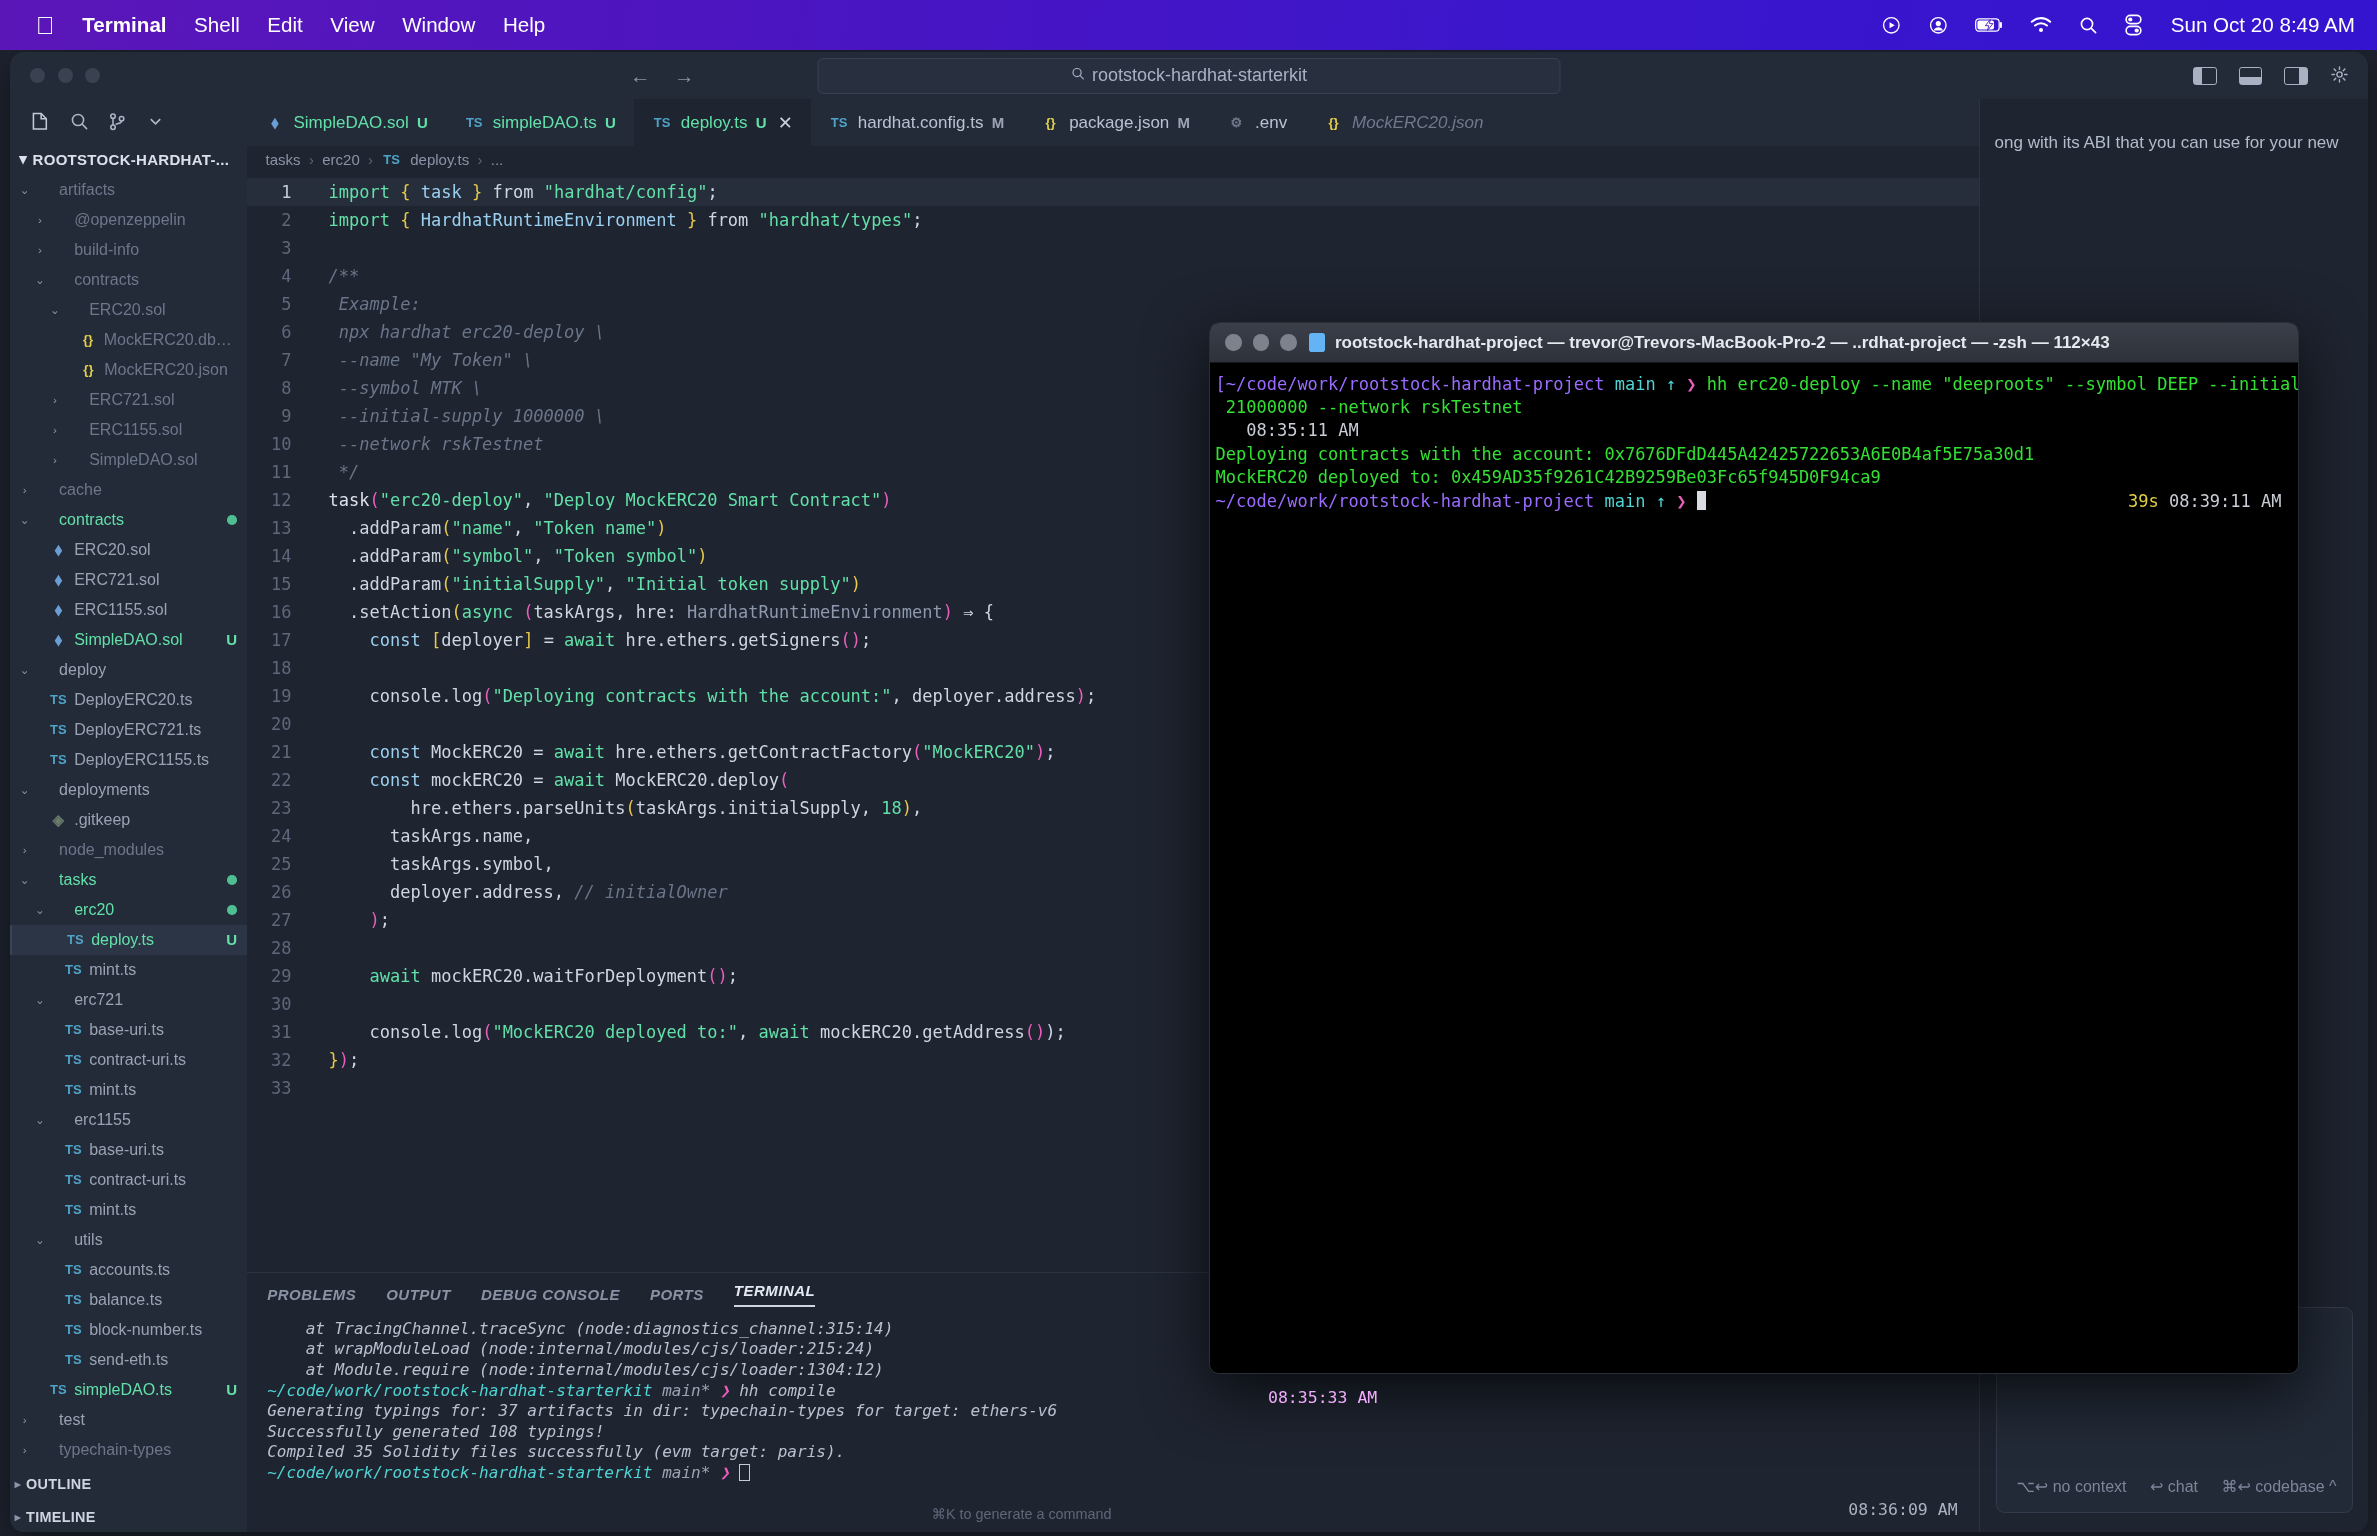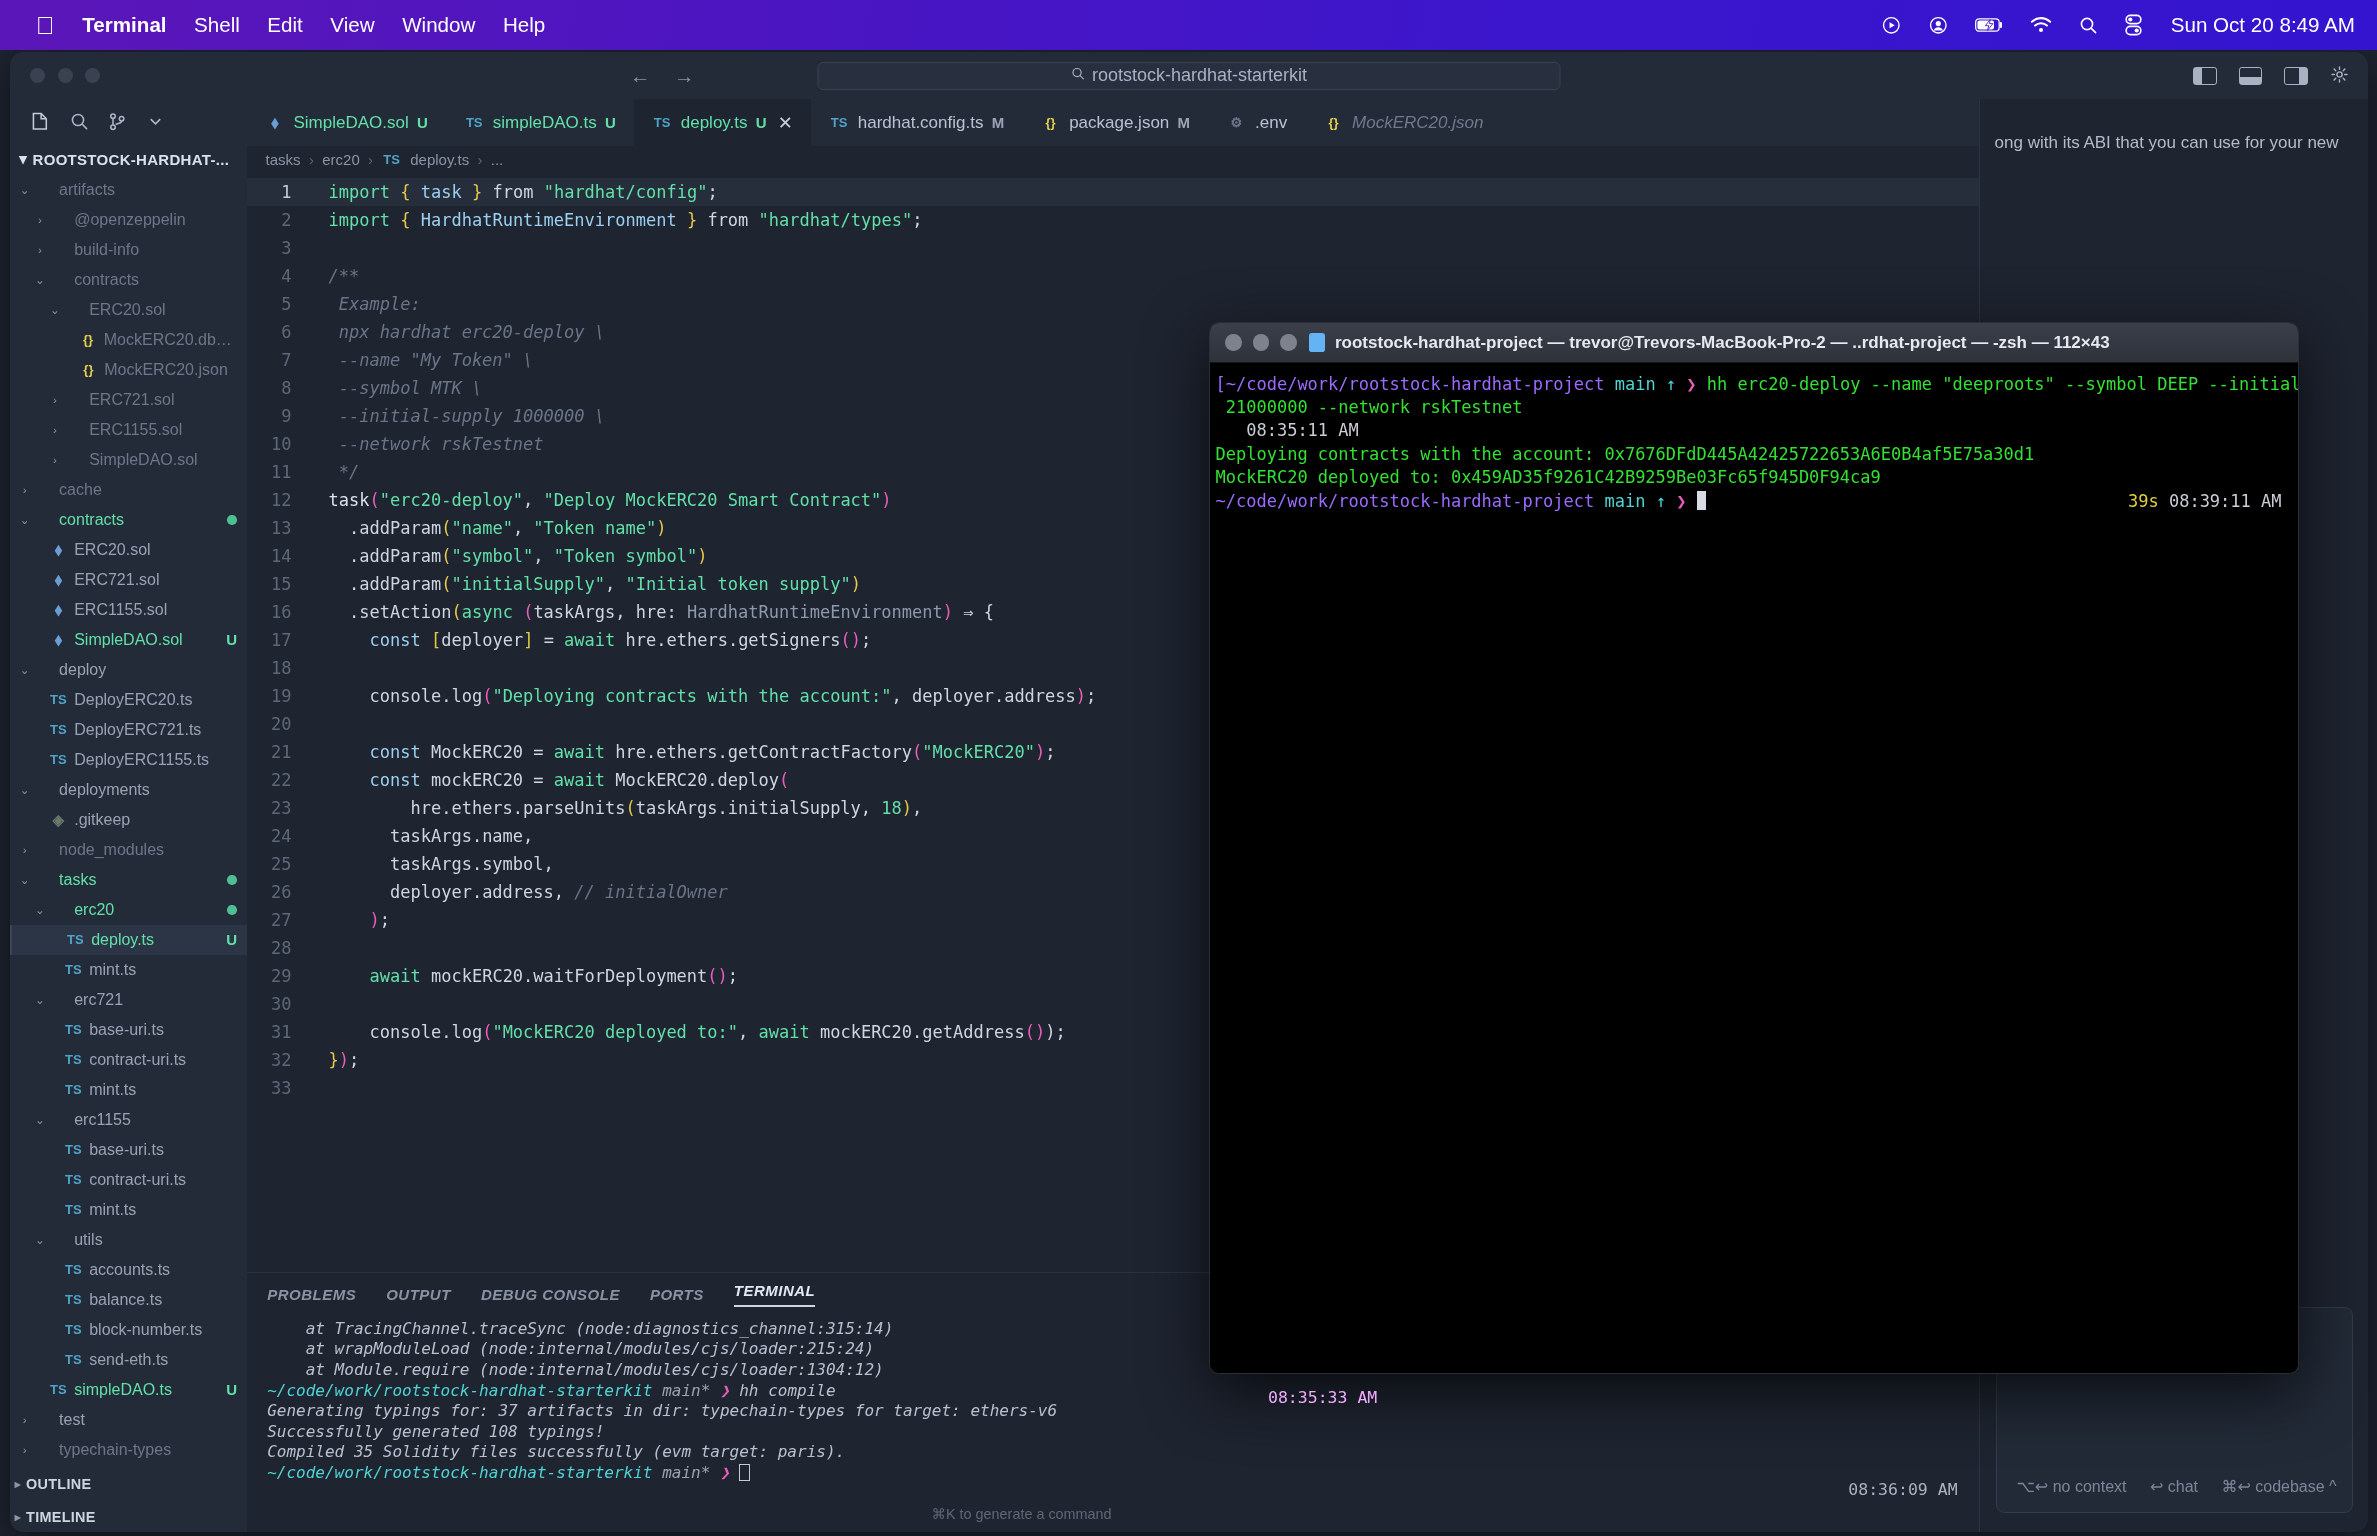--- a/index.html
+++ b/index.html
@@ -33,21 +33,21 @@
   }
   .vsc-titlebar {
     height: 47px; background: #232b39; display: flex; align-items: center;
     position: relative;
   }
   .traffic { display: flex; gap: 12.4px; margin-left: 20.6px; }
   .traffic i { width: 15px; height: 15px; border-radius: 50%; background: #3a4252; display:block; }
   .navarrows { display: flex; gap: 23.4px; margin-left: 530px; color: #8b95a8; font-size: 20.6px; }
   .cmdcenter {
     position: absolute; left: 50%; transform: translateX(-50%);
-    width: 743px; height: 28px; background: #282f3e; border: 0.7px solid #39414f;
+    width: 743px; height: 36px; background: #282f3e; border: 0.7px solid #39414f;
     border-radius: 5.5px; display: flex; align-items: center; justify-content: center;
     color: #a8b2c4; font-size: 18px; gap: 6.9px;
   }
   .tb-right { position: absolute; right: 19px; display: flex; gap: 22px; align-items: center; color: #a9b2c2; }
   .lyt { width: 23.4px; height: 18px; border: 1.4px solid #a9b2c2; border-radius: 2.8px; position: relative; }
   .lyt::before { content:""; position:absolute; top:0; bottom:0; width: 7.6px; background:#a9b2c2; }
   .lyt.l::before { left: 0; }
   .lyt.b::before { left:0; right:0; width:auto; top:auto; height:6.2px; bottom:0; }
   .lyt.r::before { right: 0; }
 
@@ -129,21 +129,21 @@
   .p-arr { color: #e85fbb; }
 
   
   .chat { position: absolute; right: 0; top: 47px; width: 389px; bottom: 0; background:#1e2430;
           border-left: 0.7px solid #2b3342; }
   .chat-line { position: absolute; top: 34px; left: 15px; right: 6.9px; color: #b3bccb; font-size: 17px; white-space: nowrap; }
   .chat-box { position: absolute; left: 16.5px; right: 15px; bottom: 19px; height: 206px;
               border: 0.7px solid #333c4c; border-radius: 8.3px; background:#222a37; }
   .chat-foot { position: absolute; right: 15px; bottom: 16.5px; display:flex; gap: 23.4px;
                color:#7c8699; font-size: 16px; white-space: nowrap; }
-  .chat-ts { position: absolute; right: 410px; bottom: 33px; color:#aab3c2;
+  .chat-ts { position: absolute; right: 410px; bottom: 13px; color:#aab3c2;
              font-family:"DejaVu Sans Mono", monospace; font-size: 16.5px; }
 
   
   .term {
     position: absolute; left: 1209px; top: 322px; width: 1090px; height: 1052px;
     background: #000000; border-radius: 9.6px; overflow: hidden; z-index: 50;
     box-shadow: 0 18px 62px rgba(0,0,0,.7);
     border: 0.7px solid #2a2e36;
   }
   .term-bar { height: 40px; background: linear-gradient(#3a3f49,#2d323b); display:flex; align-items:center;

